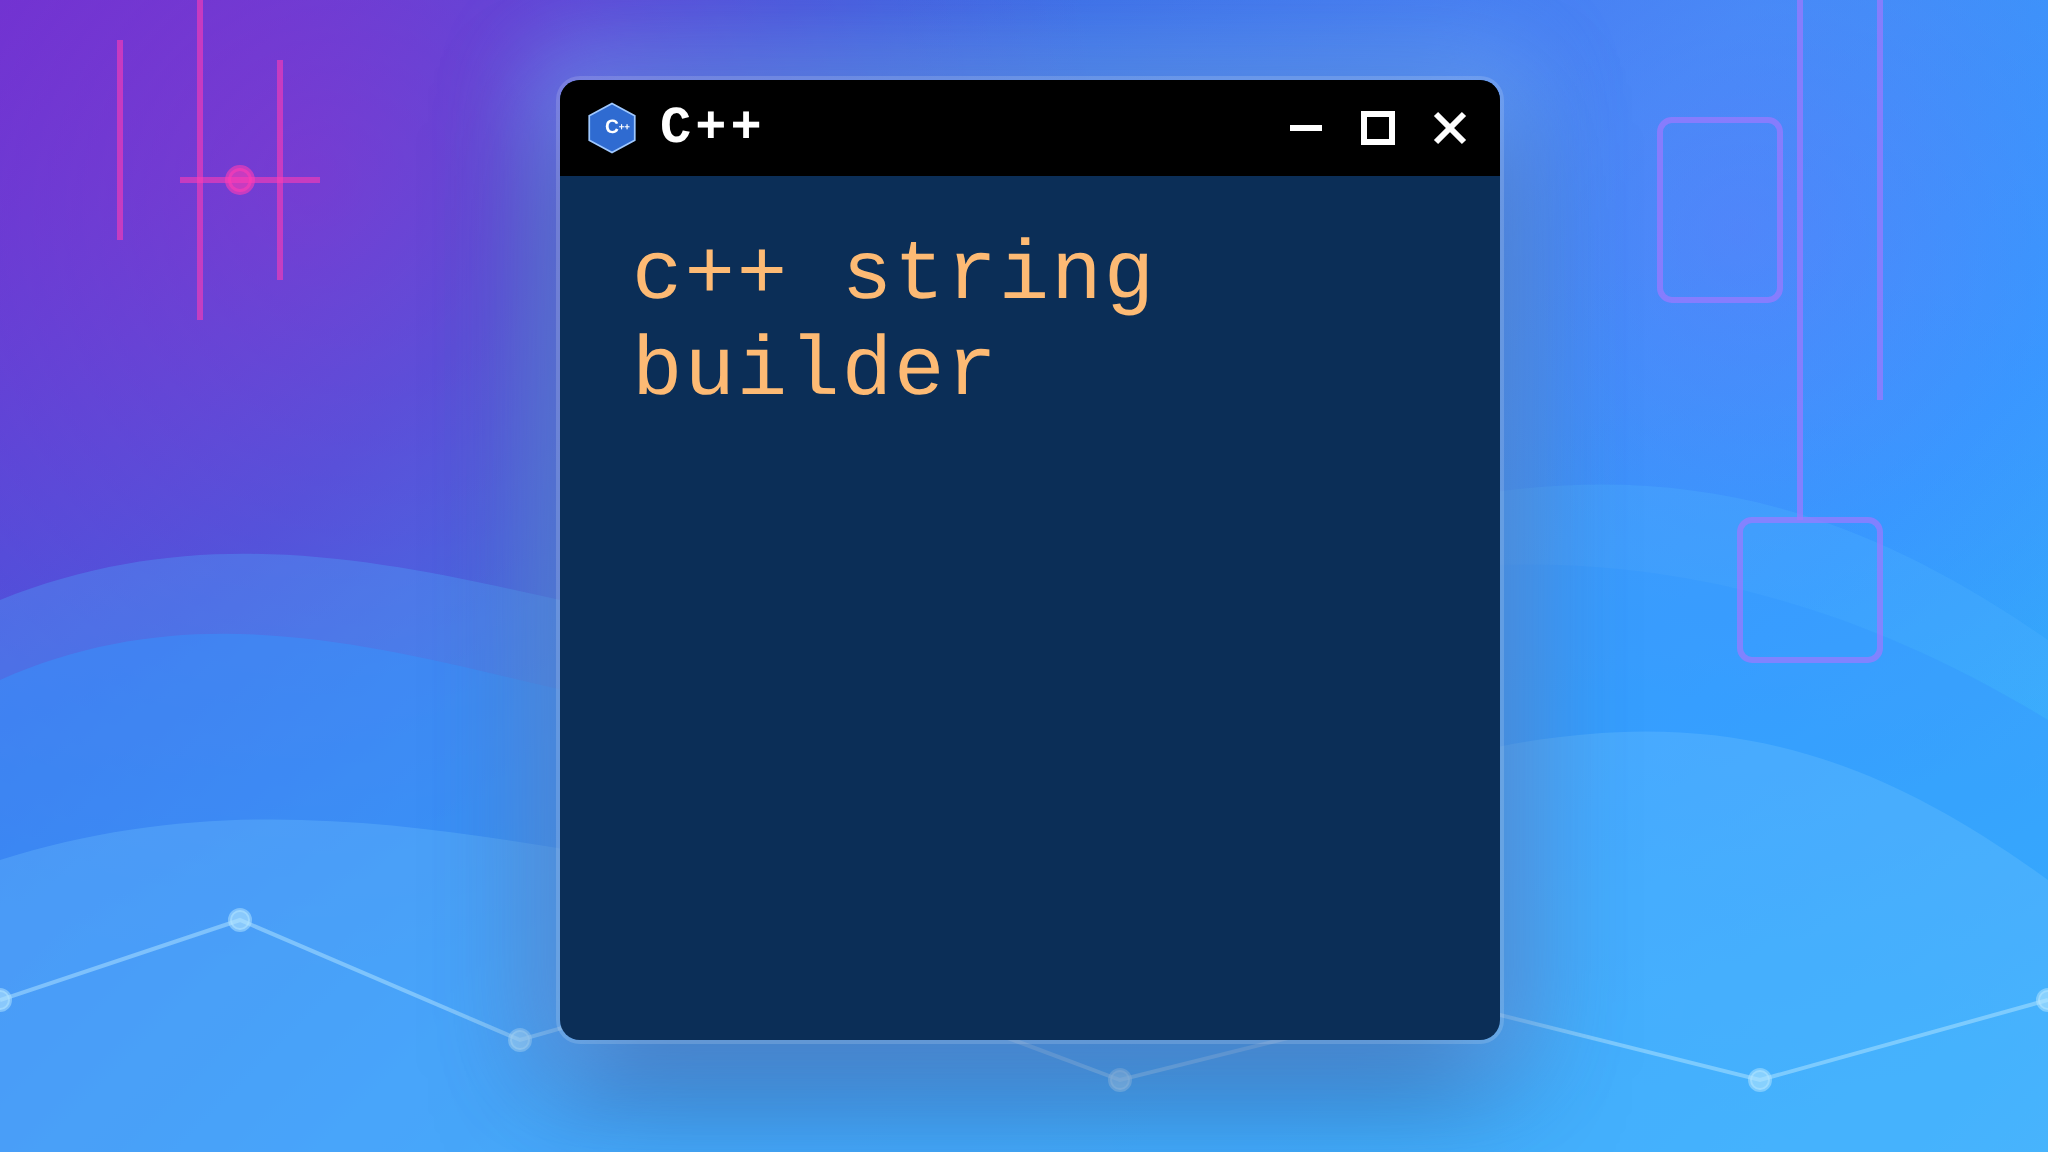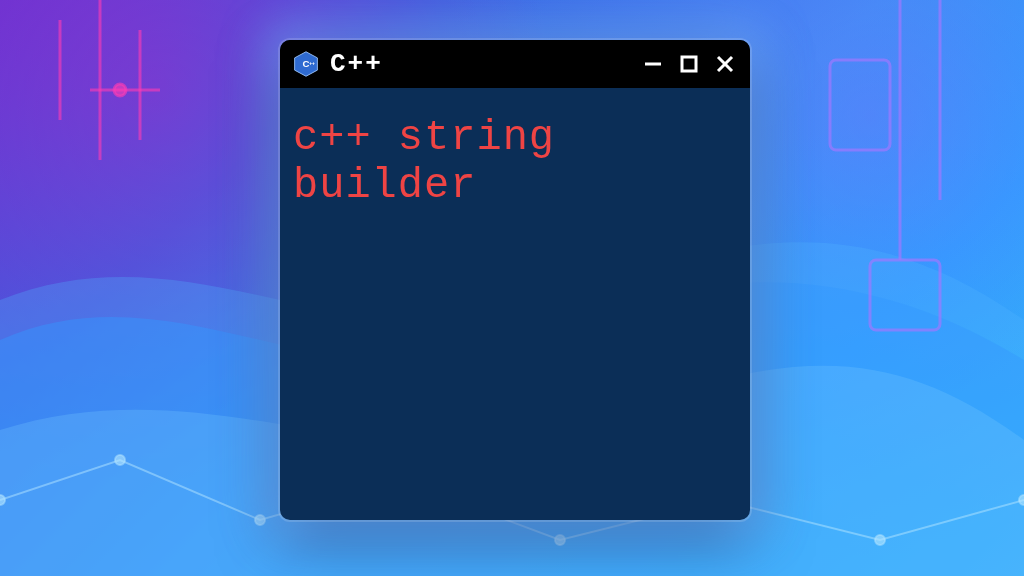--- a/index.html
+++ b/index.html
@@ -70,22 +70,22 @@
   .win-btn {
     width: 26px; height: 26px;
     display: inline-flex;
     align-items: center; justify-content: center;
     color: #fff;
     cursor: pointer;
   }
   .win-btn svg { display: block; }
 
   .content {
-    padding: 26px 13px;
-    color: #ef4444;
+    padding: 26px 36px;
+    color: #fdba74;
     font-size: 42px;
     line-height: 1.15;
     font-family: "Courier New", Courier, monospace;
     white-space: pre-wrap;
     letter-spacing: 1px;
   }
 </style>
 </head>
 <body>
 

